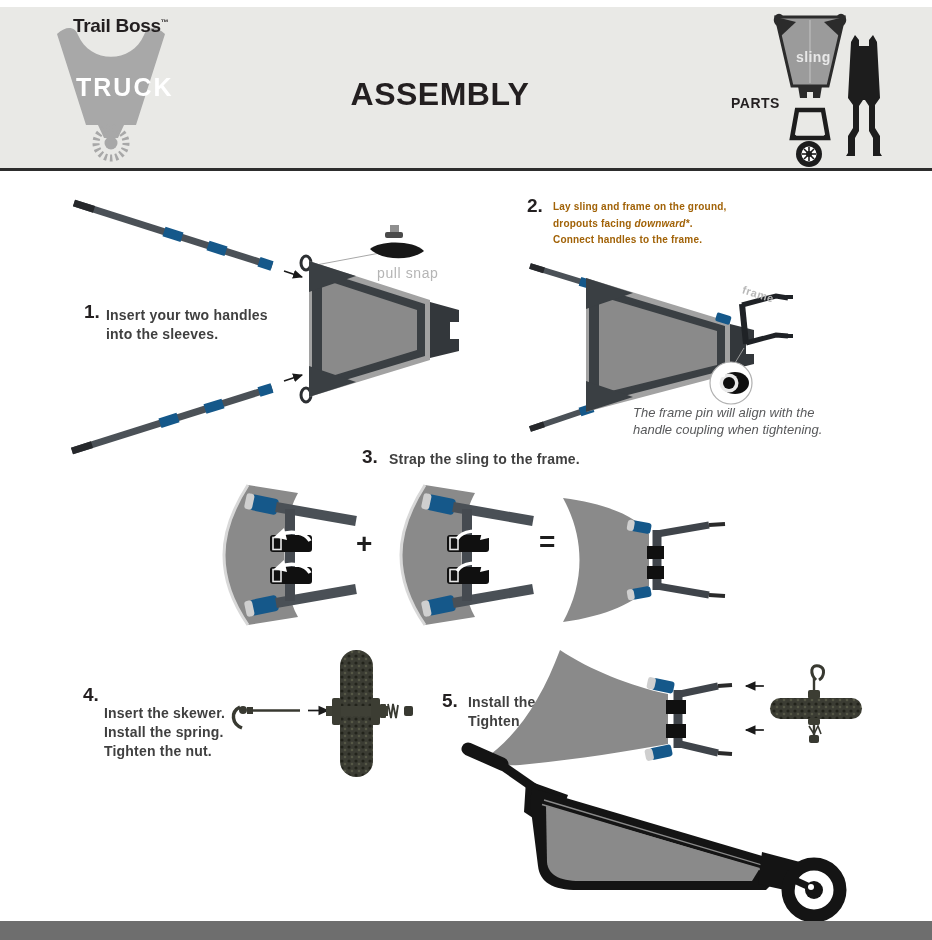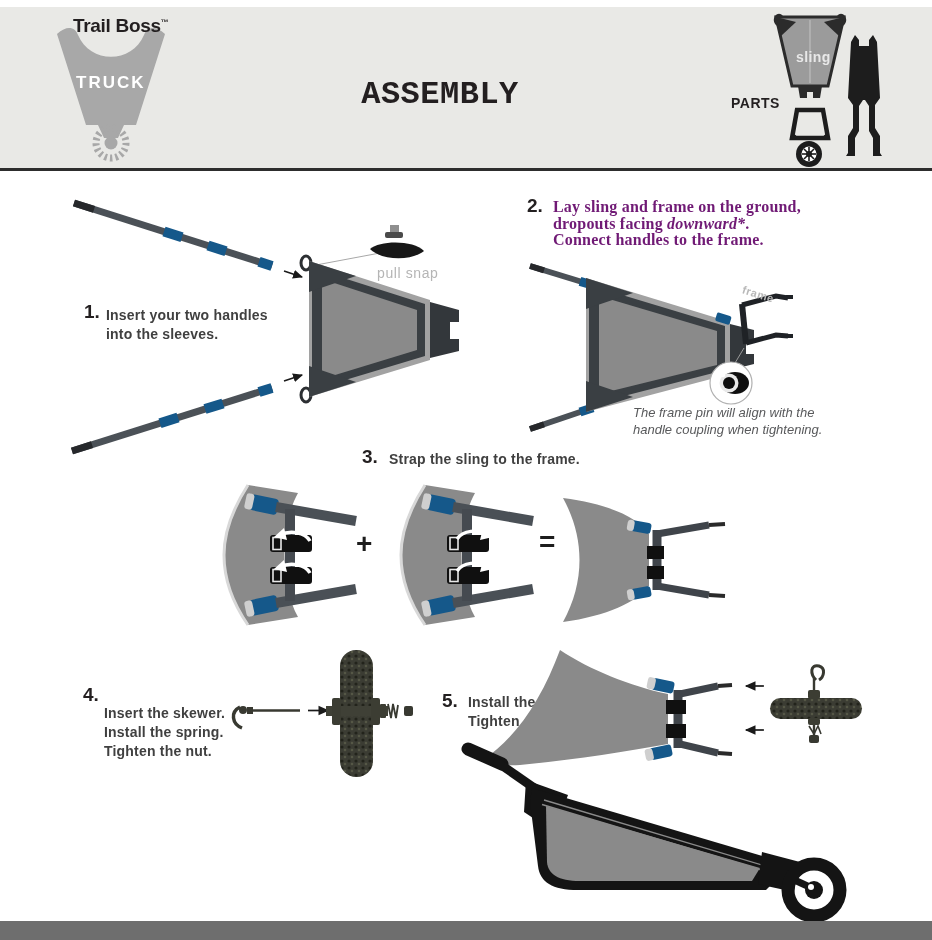--- a/index.html
+++ b/index.html
@@ -2,27 +2,27 @@
 <html><head>
 <meta charset="utf-8">
 <style>
   html,body{margin:0;padding:0;background:#fff;}
   .page{position:relative;width:932px;height:940px;background:#ffffff;overflow:hidden;
         font-family:"Liberation Sans","DejaVu Sans",sans-serif;padding-left:41px;}
   .abs{position:absolute;}
   .header{left:0;top:7px;width:932px;height:161px;background:#e9e9e6;border-bottom:3px solid #2d2d2d;}
   .brand{font-weight:bold;font-size:19px;color:#231f20;letter-spacing:-0.3px;}
   .brand sup{font-size:8px;}
-  .model{font-weight:bold;font-size:17px;color:#ffffff;letter-spacing:2px;}
-  .title{font-weight:bold;font-size:32px;color:#231f20;letter-spacing:0.5px;text-align:center;font-family:Liberation Mono, monospace;}
+  .model{font-weight:bold;font-size:25px;color:#ffffff;letter-spacing:2px;}
+  .title{font-weight:bold;font-size:32px;color:#231f20;letter-spacing:0.5px;text-align:center;}
   .parts-label{font-weight:bold;font-size:14px;color:#231f20;letter-spacing:0.5px;}
   .sling-label{font-weight:bold;font-size:14px;color:#e8e8e8;letter-spacing:0.4px;}
   .stepnum{font-weight:bold;font-size:19px;color:#231f20;}
   .steptext{font-weight:bold;font-size:14px;color:#404040;line-height:19px;letter-spacing:0.2px;}
-  .steptext2{font-weight:bold;font-size:16px;color:#701a75;line-height:16.5px;letter-spacing:0.2px;font-family:Liberation Serif, serif;}
+  .steptext2{font-weight:bold;font-size:10px;color:#a16207;line-height:16.5px;letter-spacing:0.2px;}
   .em{font-style:italic;}
   .tinylabel{font-size:14px;color:#b5b5b5;letter-spacing:0.6px;}
   .framelabel{font-weight:bold;font-size:11px;color:#b8b8b8;letter-spacing:0.5px;transform:rotate(17deg);}
   .note{font-style:italic;font-size:13px;color:#58595b;line-height:17px;}
   .opsign{font-weight:bold;font-size:28px;color:#1d1d1d;}
   .ground{background:#6e6e6e;}
 </style>
 </head>
 <body>
 

